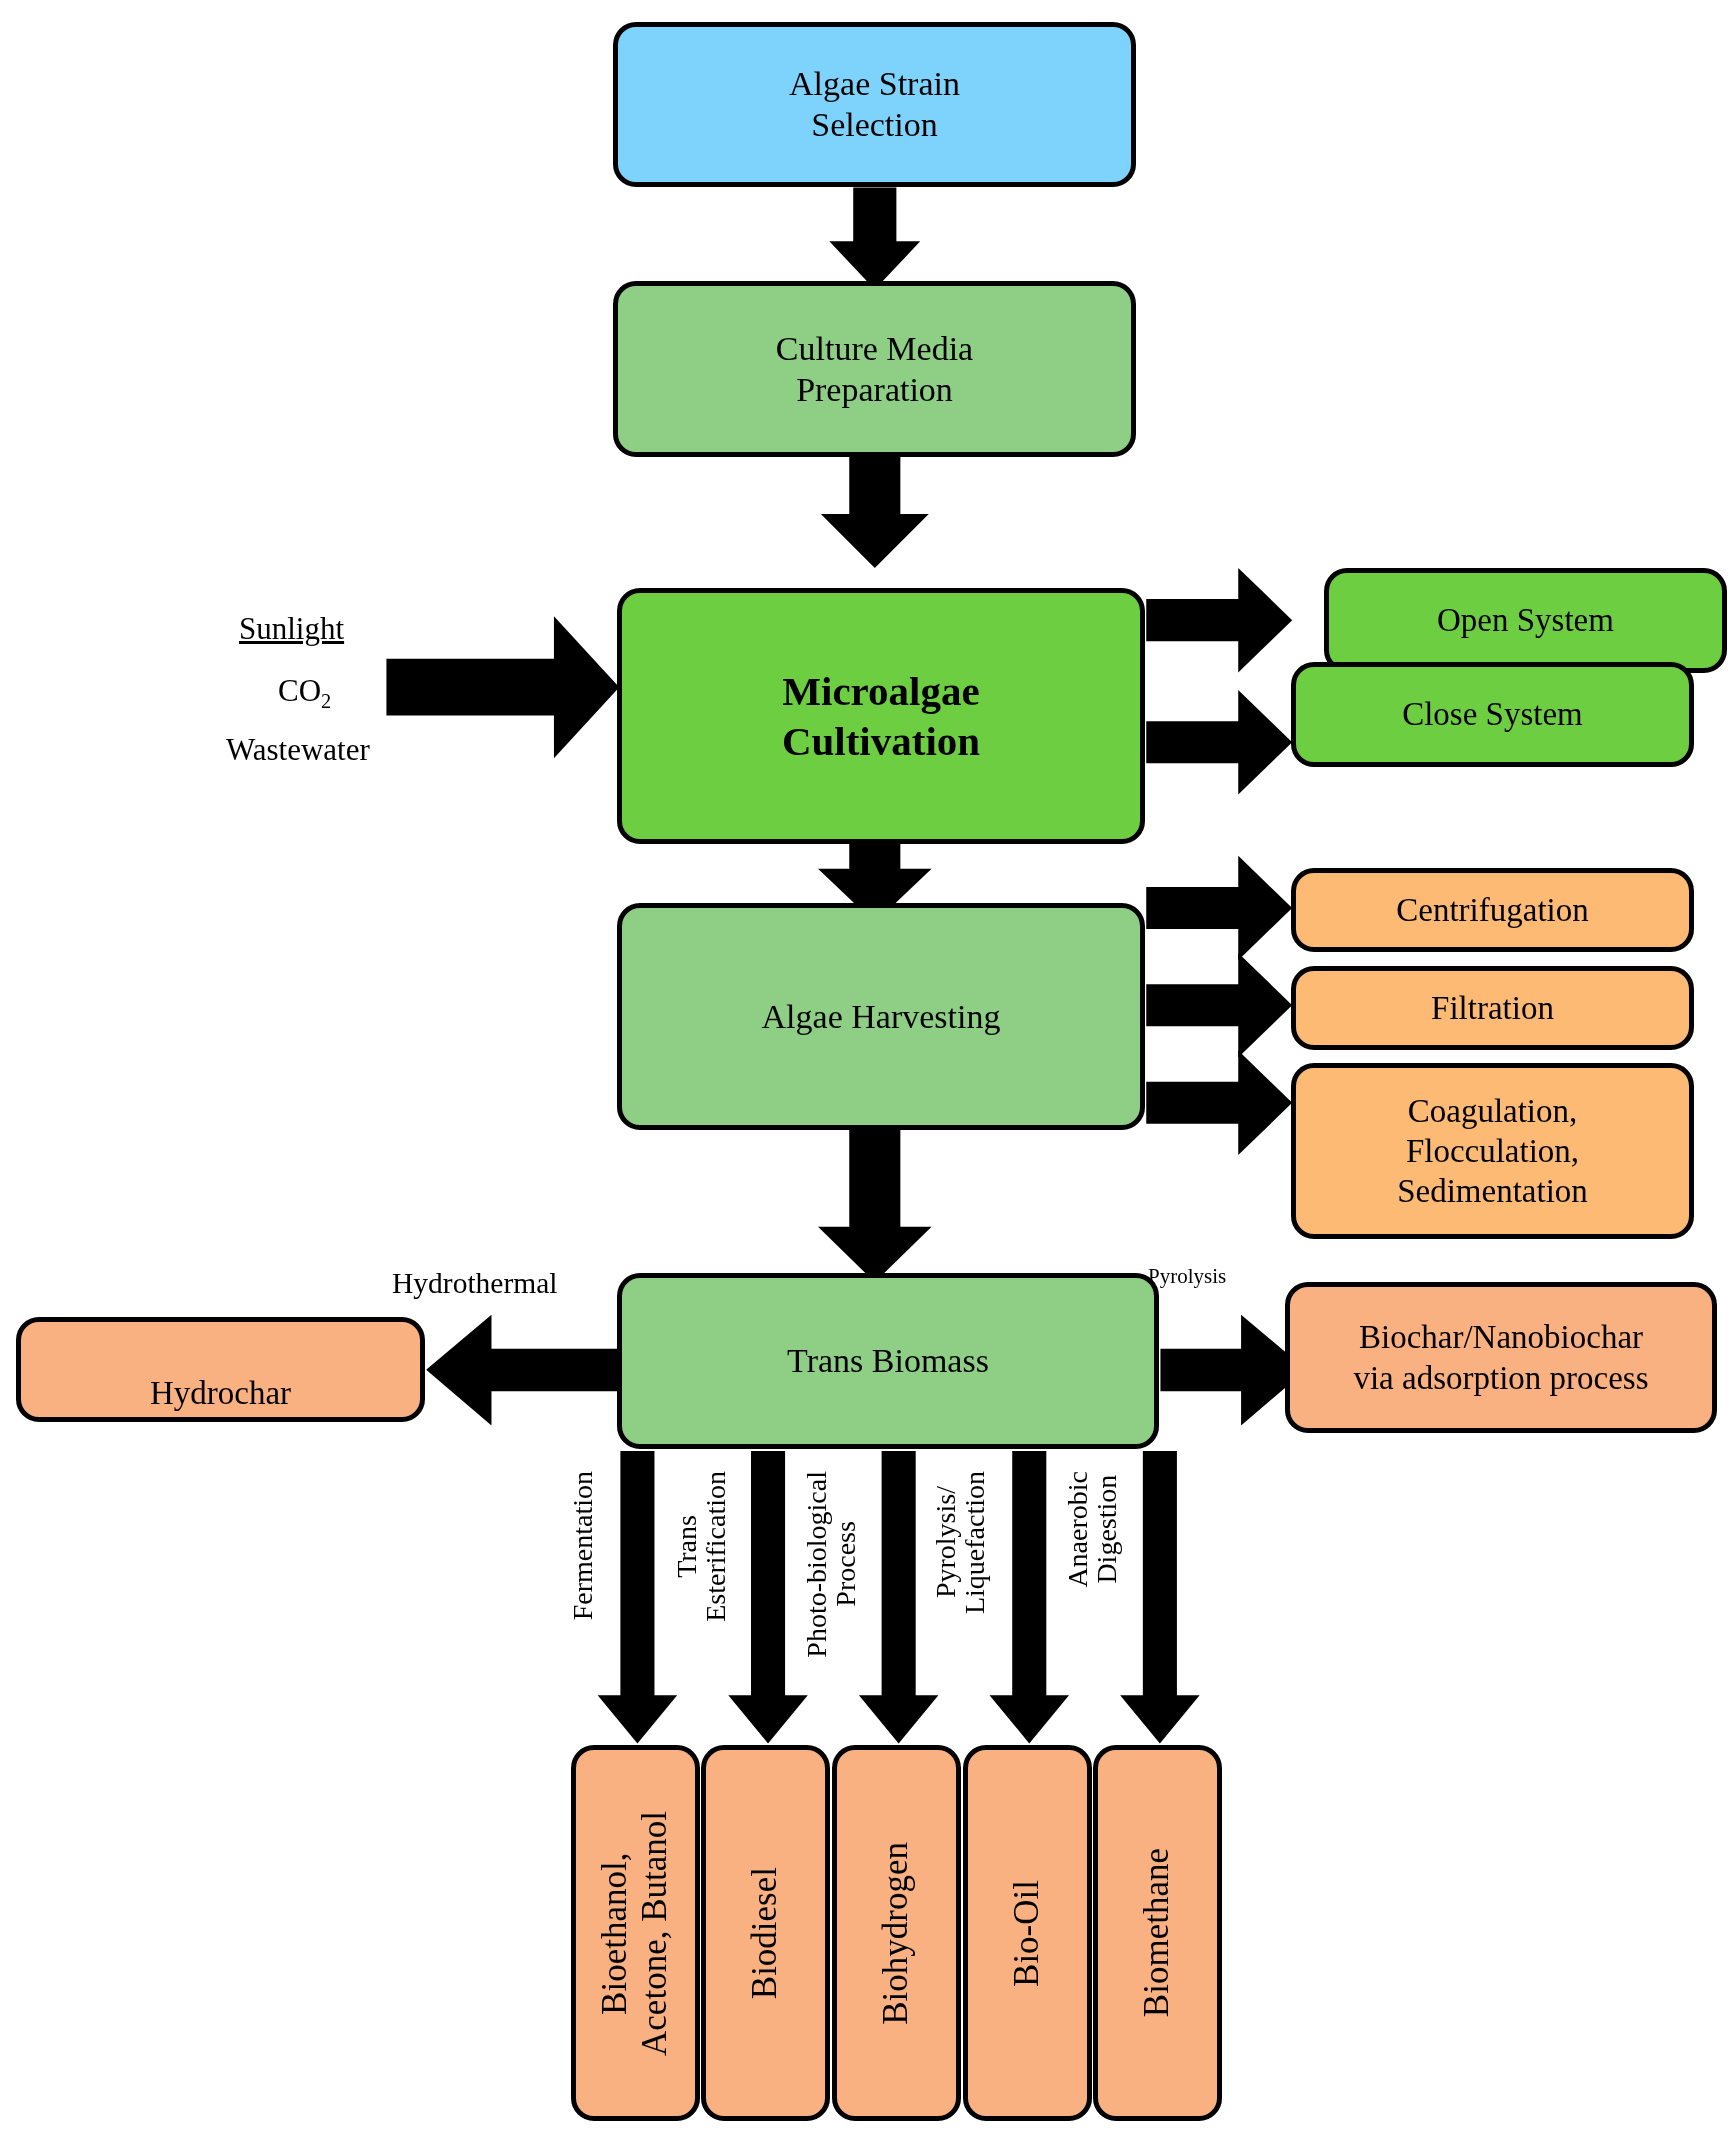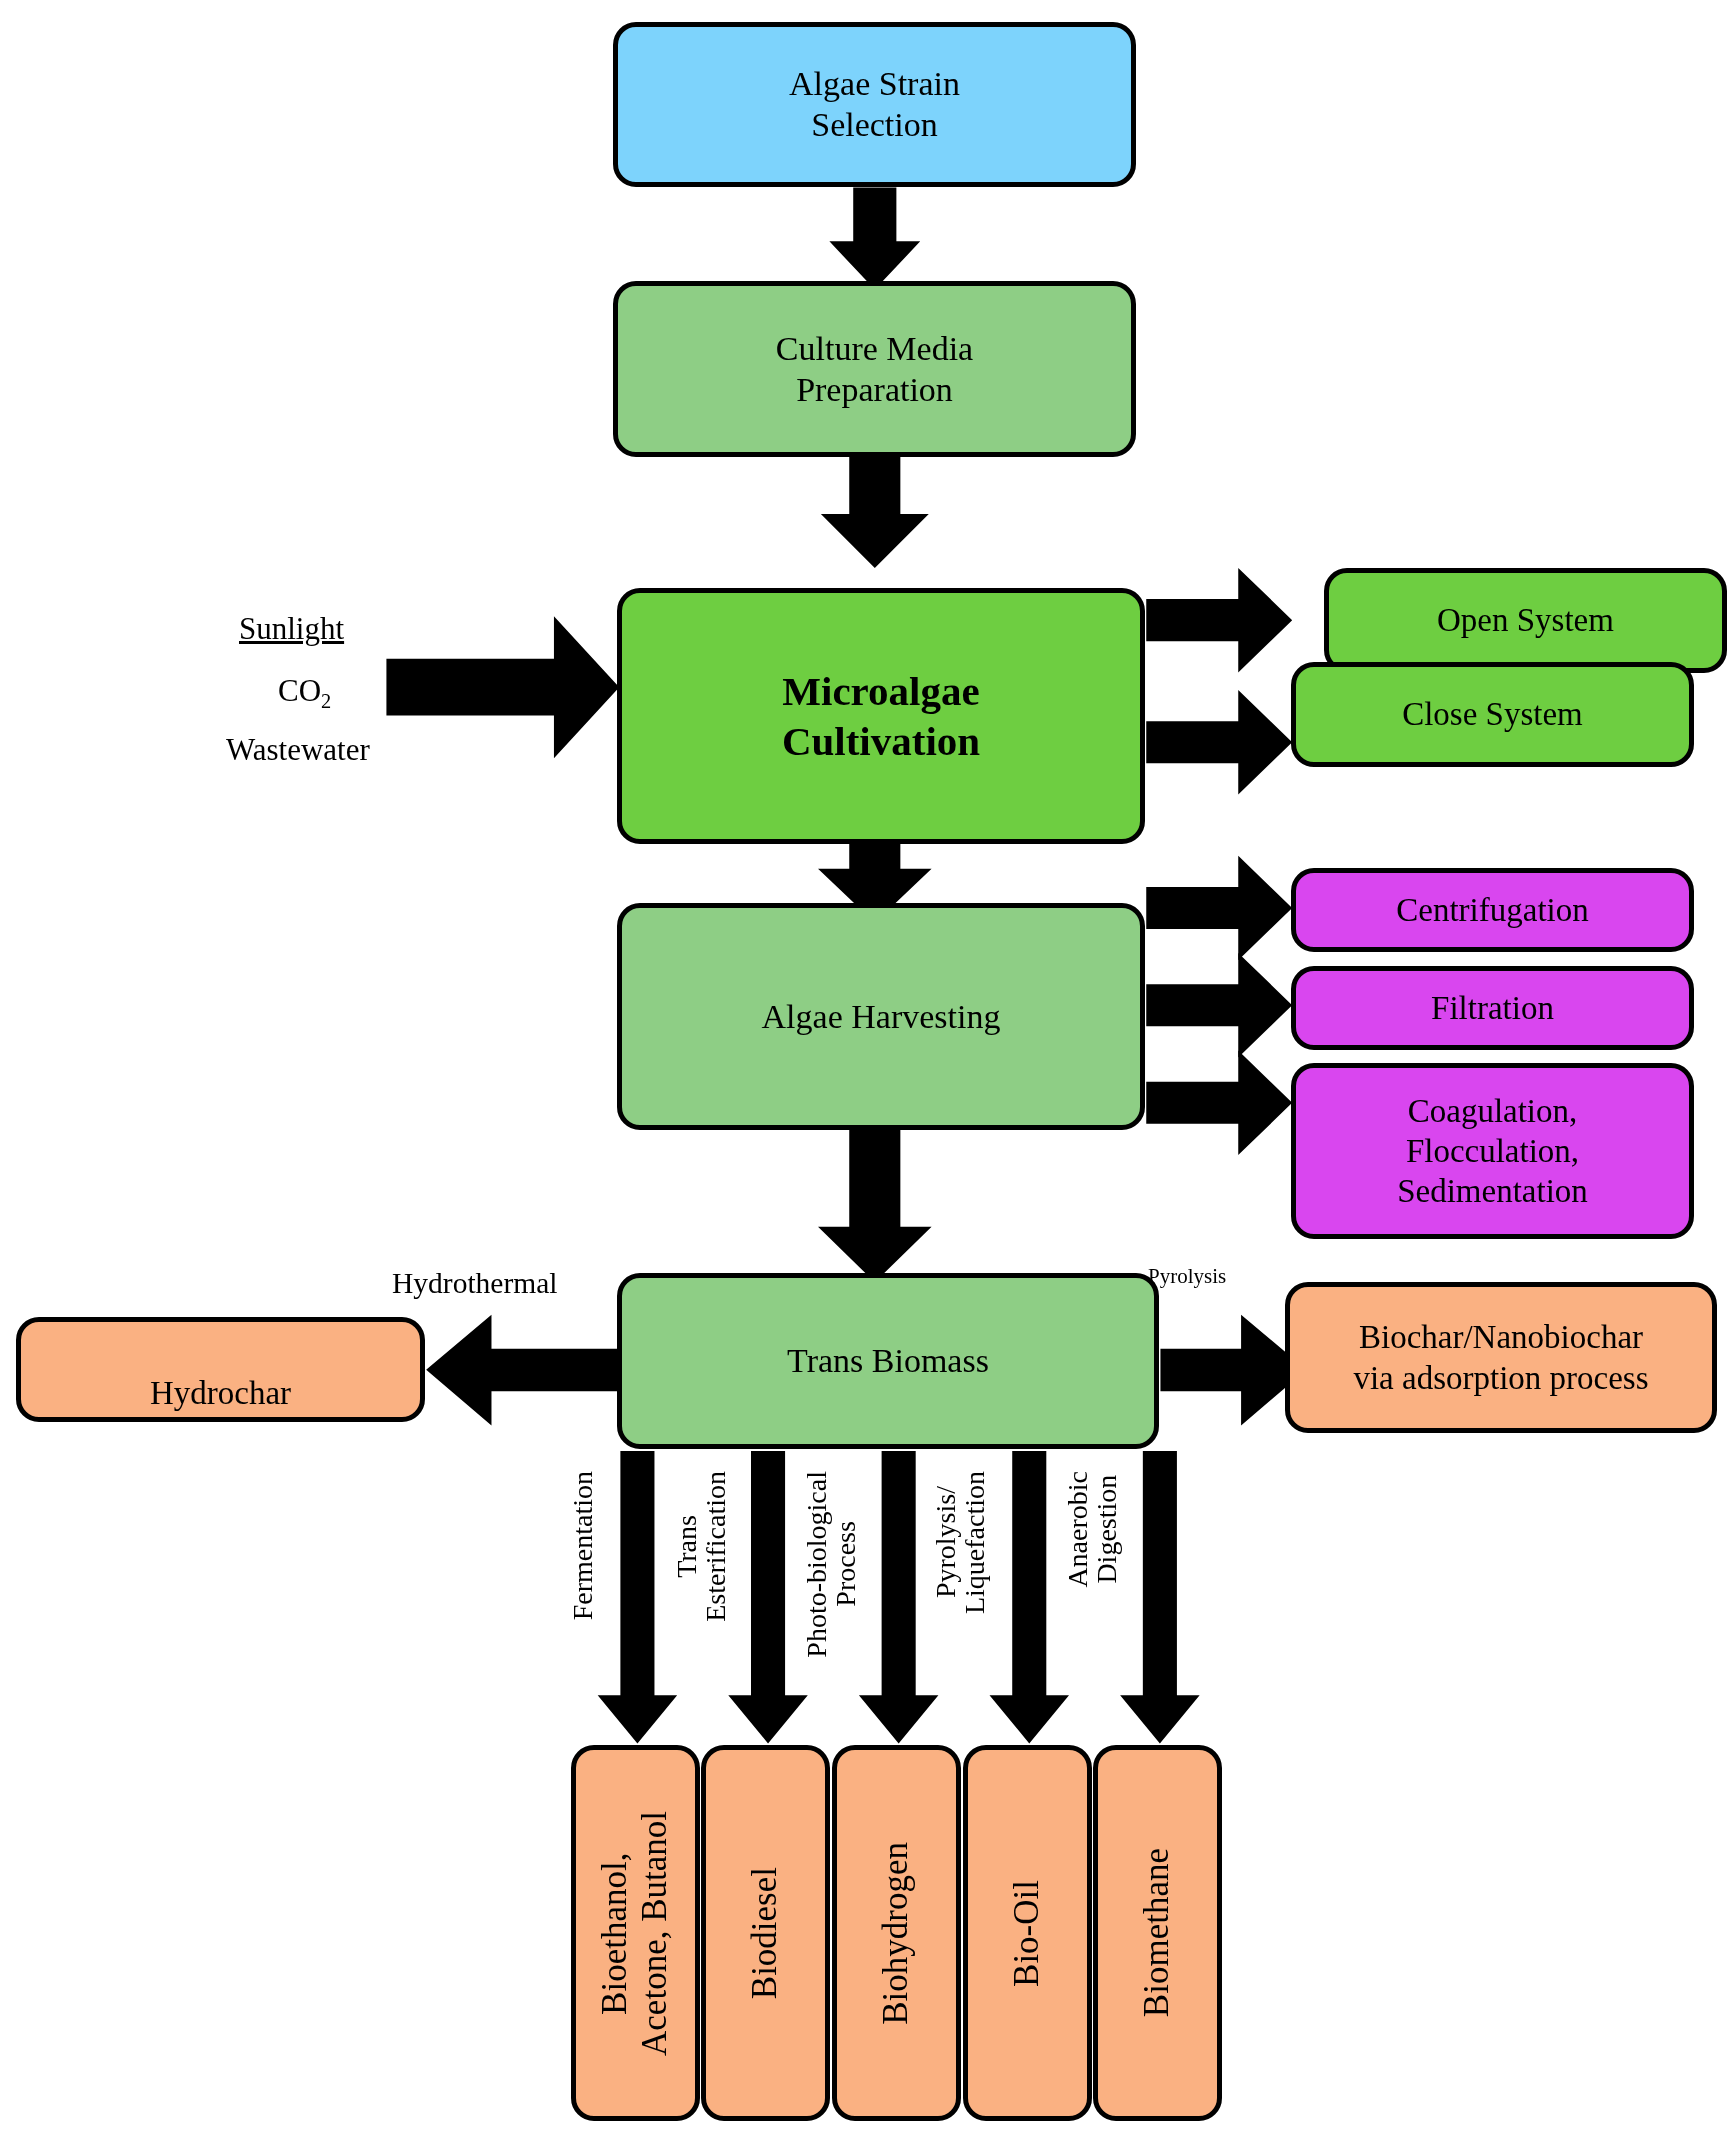--- a/index.html
+++ b/index.html
@@ -24,21 +24,21 @@
     justify-content: center;
     text-align: center;
     color: #000000;
     line-height: 1.22;
     padding: 3.4px 8px;
   }
   .node .lbl { display: block; width: 100%; }
   .yellow { background: #7dd3fc; }
   .green-light { background: #8ECE85; }
   .green-bright { background: #6ECE41; }
-  .blue { background: #d946ef; }
+  .blue { background: #fdba74; }
   .orange { background: #FAB182; }
   .fs-main  { font-size: 34px; }
   .fs-bold  { font-size: 41px; font-weight: bold; }
   .fs-side  { font-size: 33px; }
 
   
   .ftext {
     position: absolute;
     color: #000000;
     font-size: 31px;

